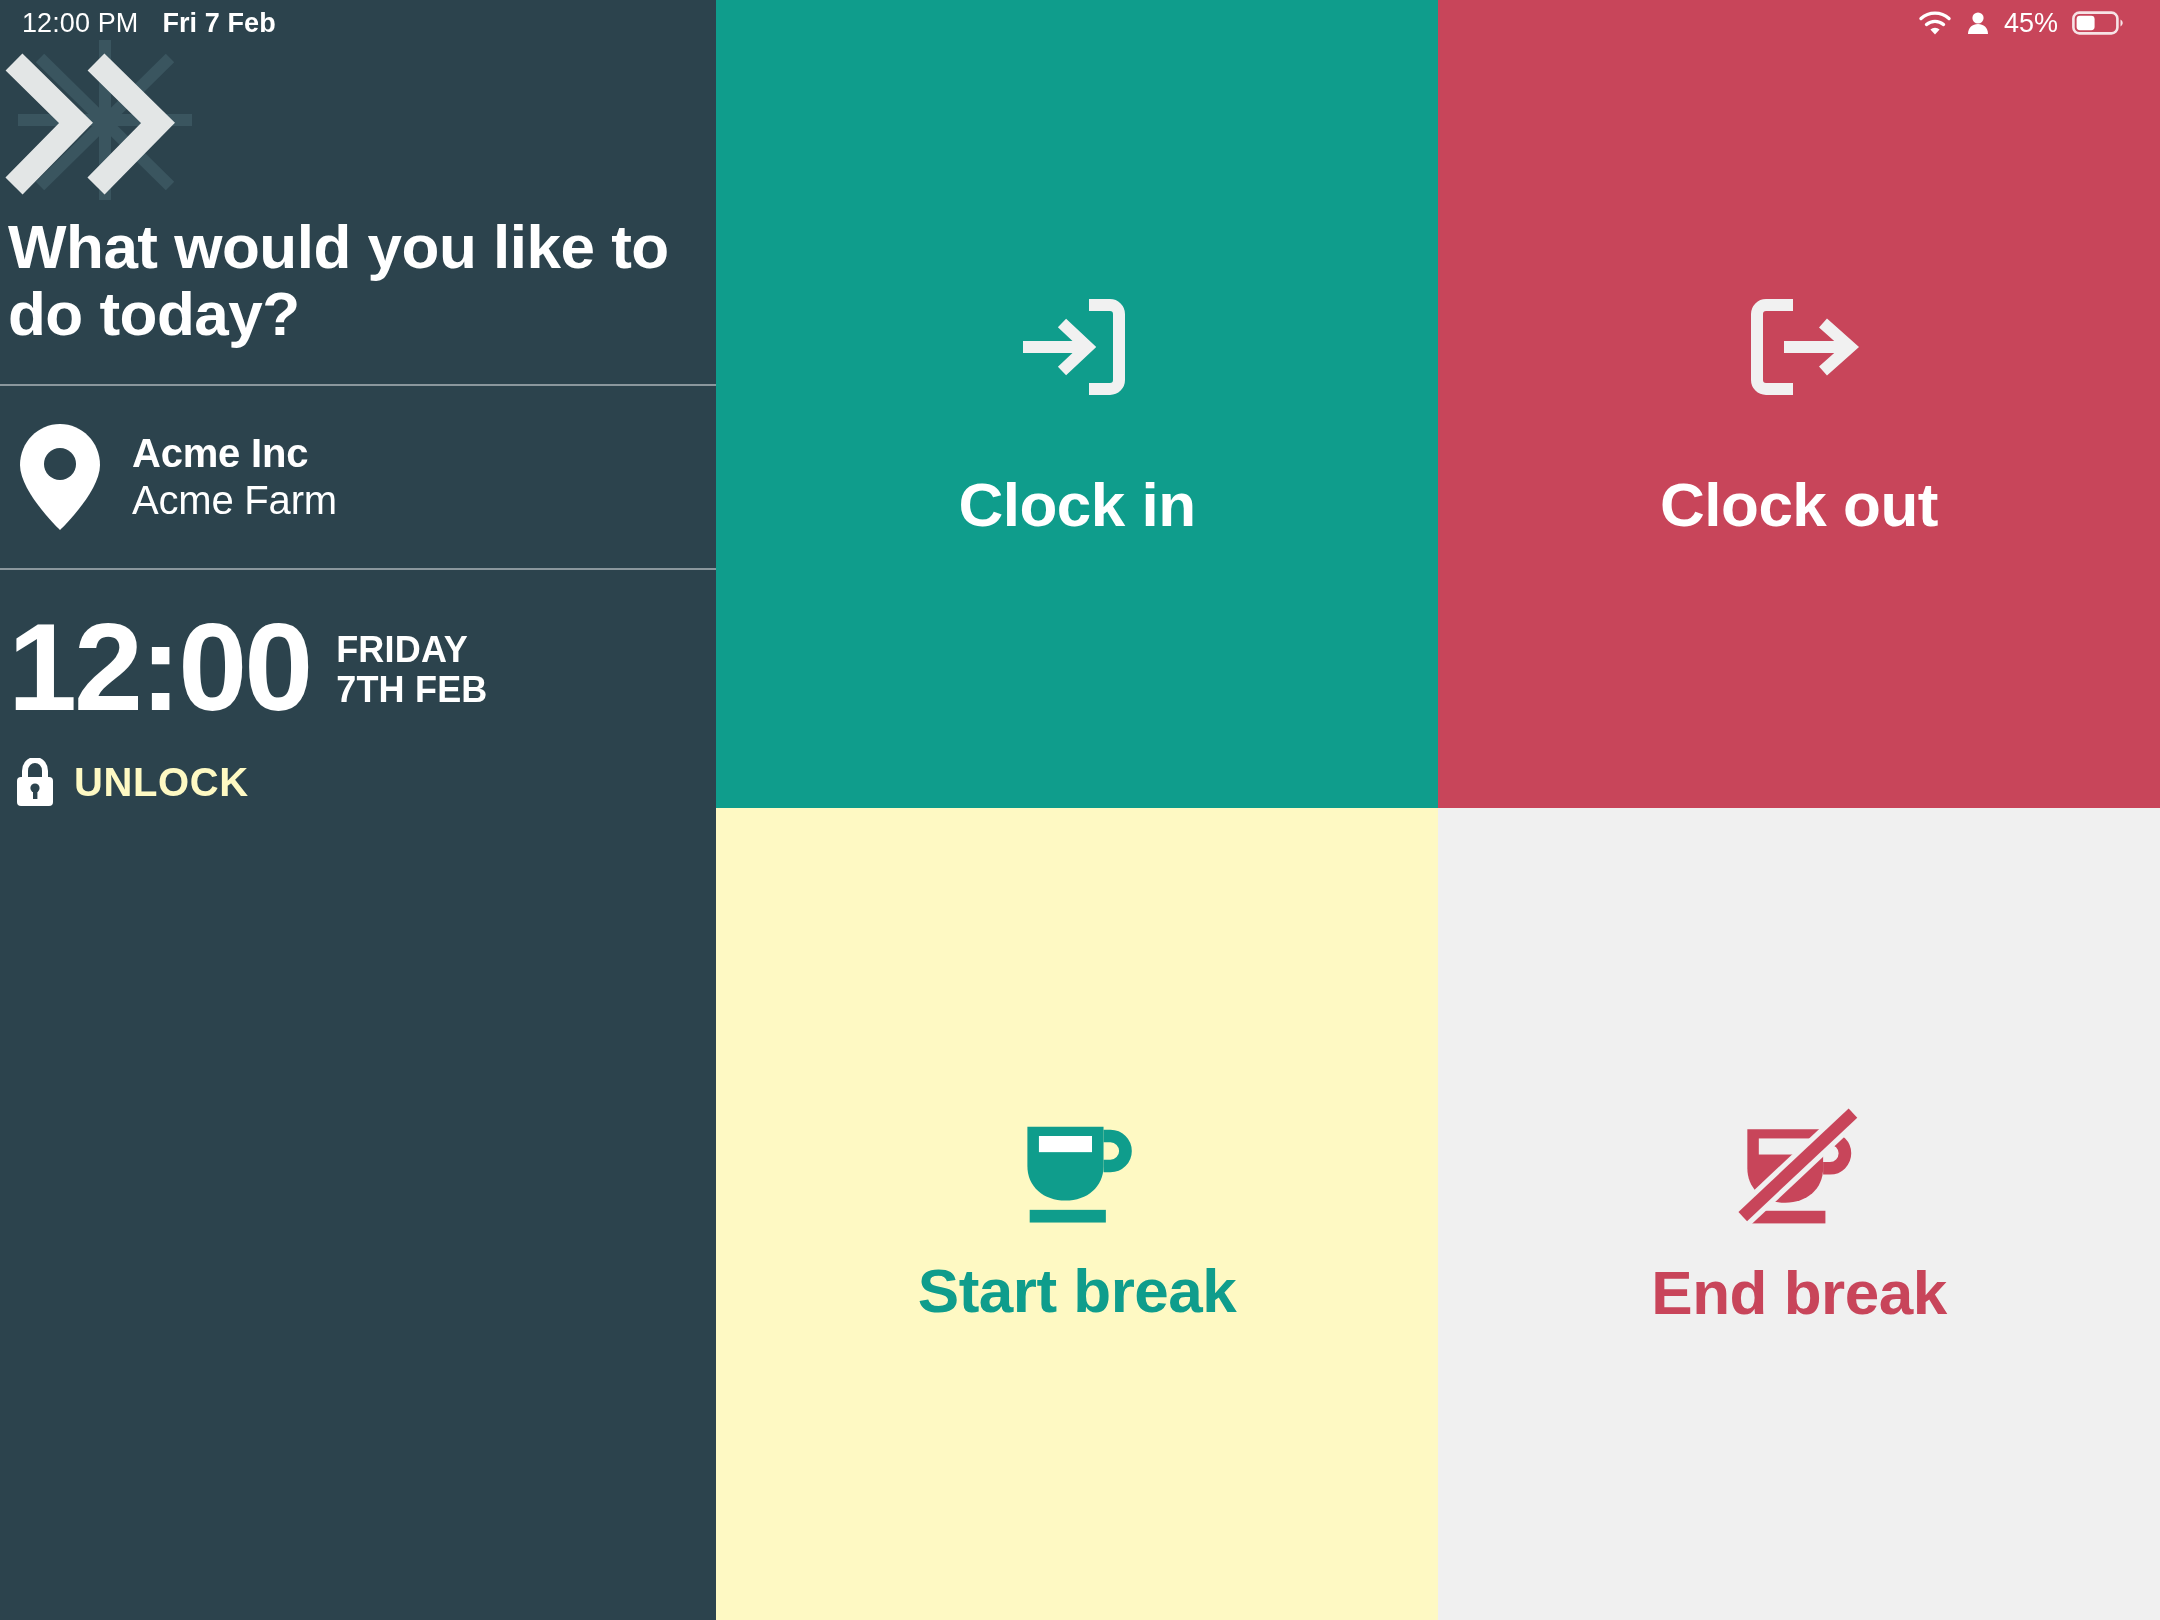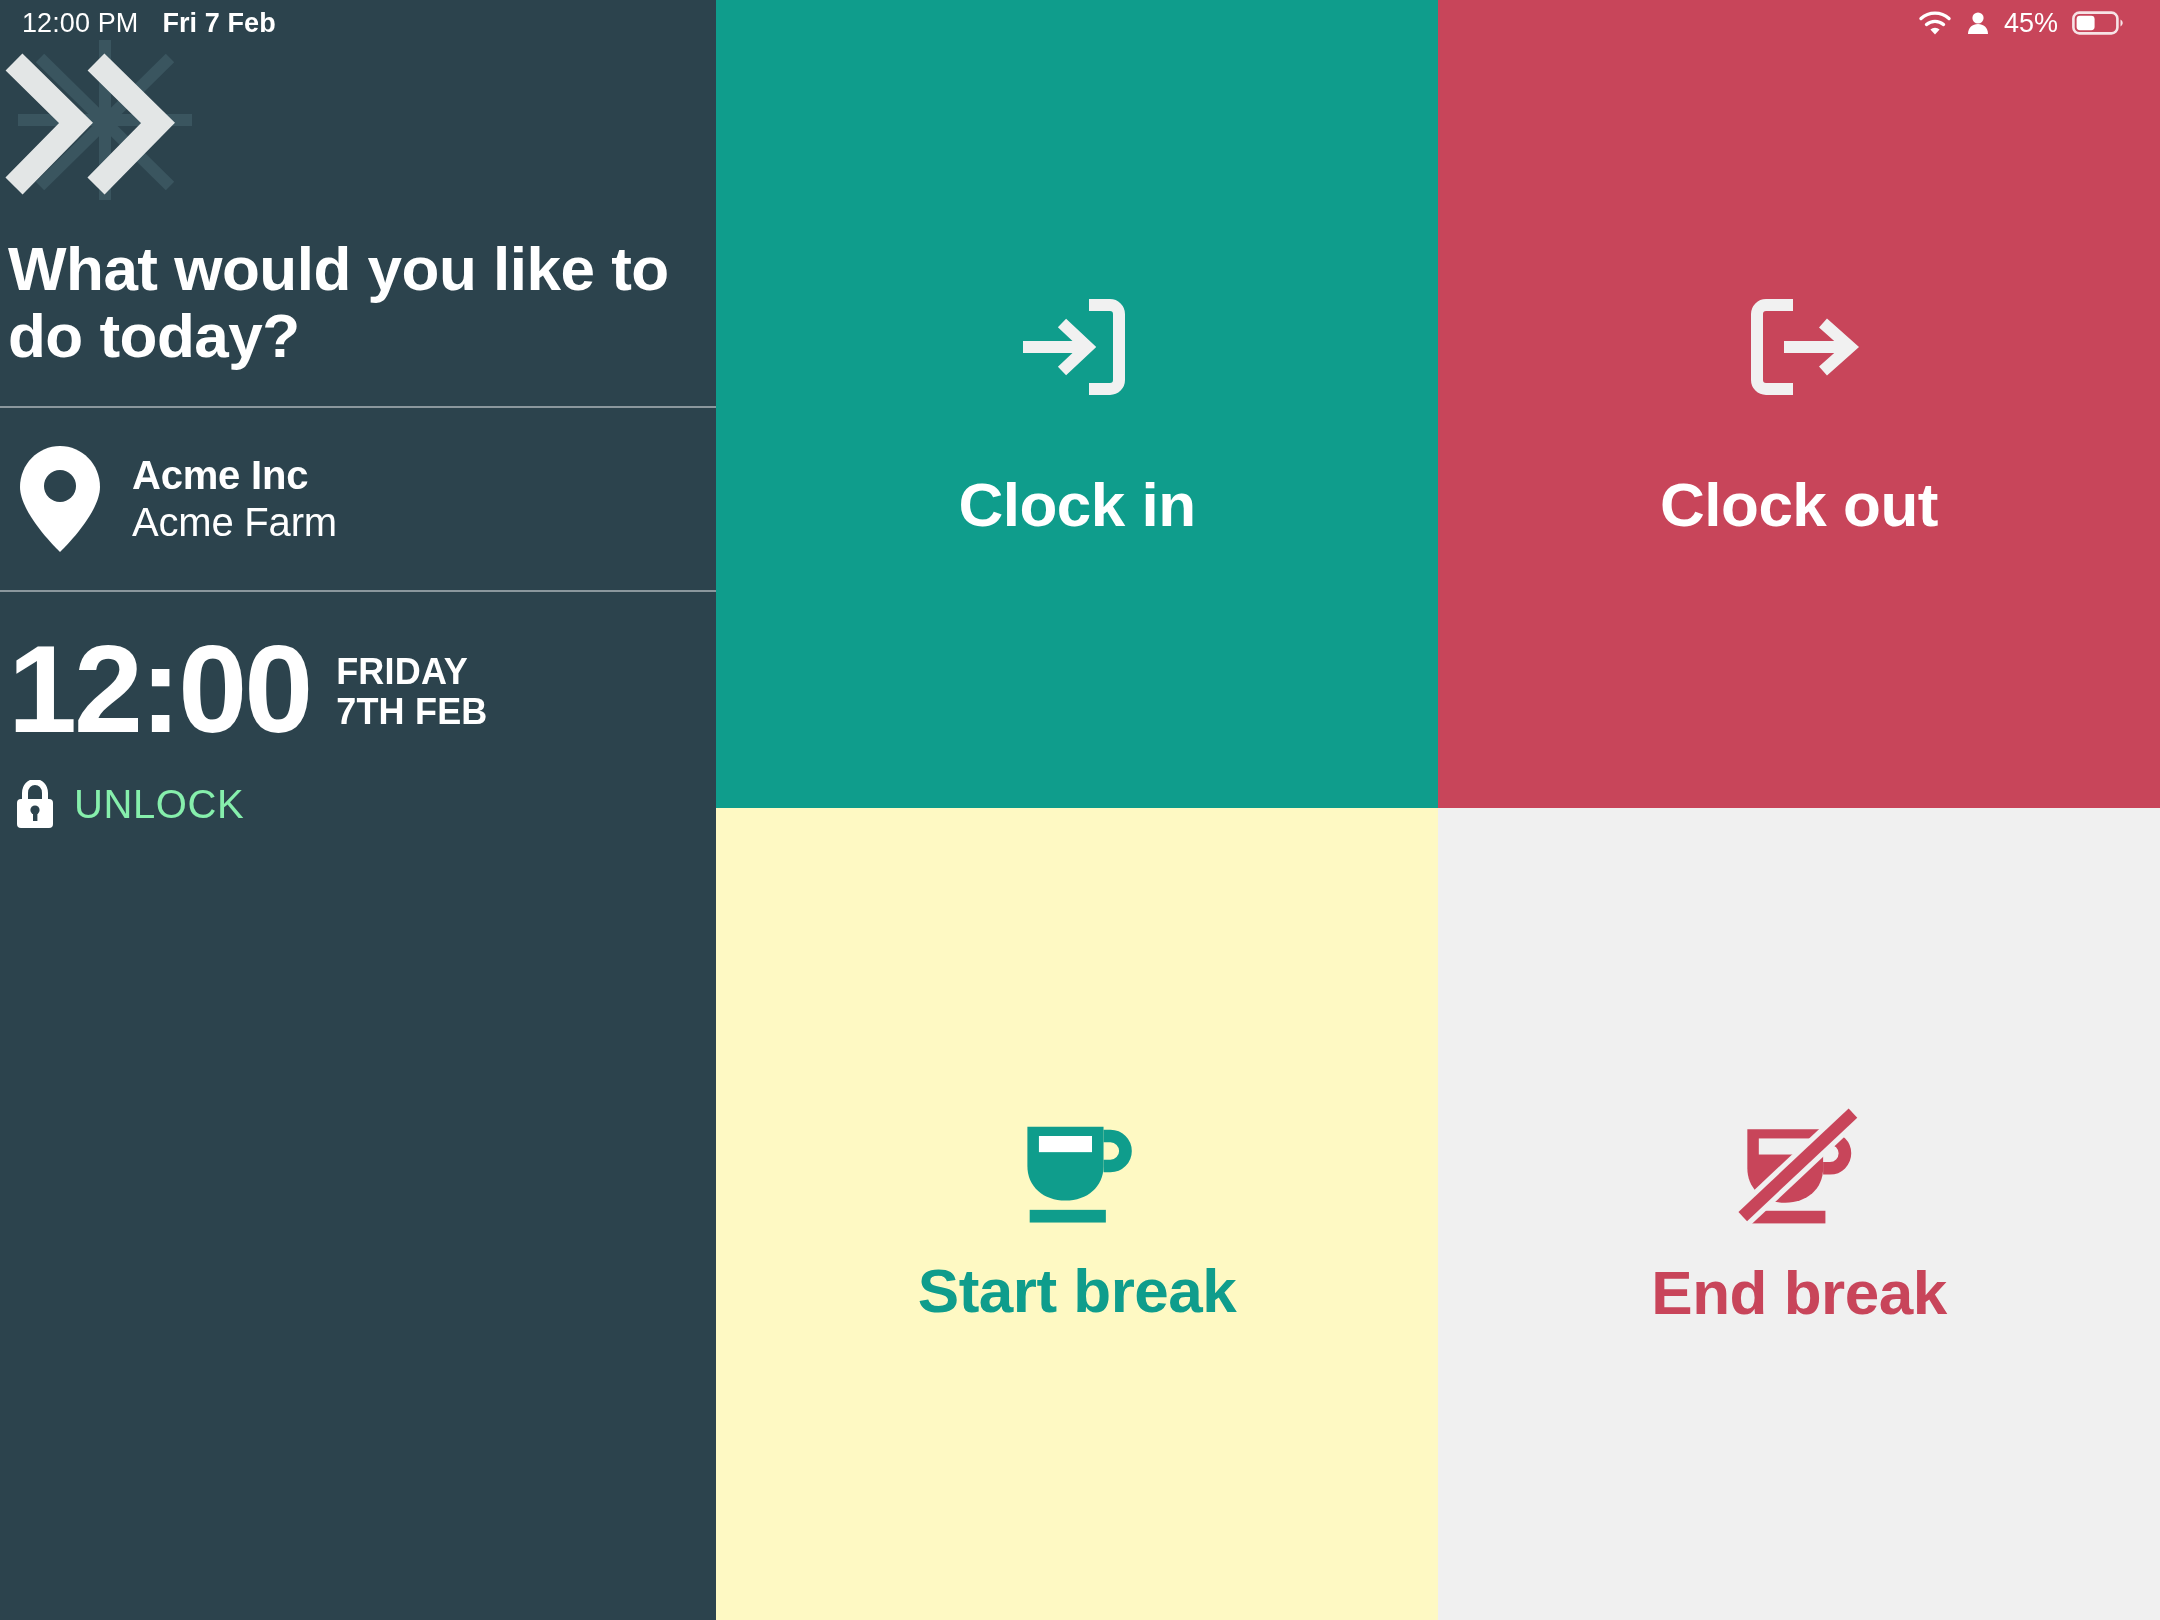--- a/index.html
+++ b/index.html
@@ -49,21 +49,20 @@
     padding:0 30px 0 8px;
     margin-top:14px;
     flex:0 0 auto;
   }
   .heading {
     color:#ffffff;
     font-weight:700;
     font-size:62px;
     line-height:1.08;
     letter-spacing:-0.5px;
-    margin-top:22px;
   }
 
   .divider {
     height:2px;
     background:rgba(255,255,255,0.45);
     width:100%;
     flex:0 0 auto;
   }
 
   .location-row {
@@ -103,21 +102,21 @@
     letter-spacing:0.2px;
   }
 
   .unlock-row {
     display:flex; align-items:center;
     gap:18px;
     margin-top:34px;
     padding-left:6px;
   }
   .unlock-label {
-    color:#86efac; font-weight:400;
+    color:#fef9c3; font-weight:700;
     font-size:40px; letter-spacing:0.6px;
   }
 
   
   .grid {
     flex:1 1 auto;
     display:grid;
     grid-template-columns:1fr 1fr;
     grid-template-rows:808px 812px;
   }

